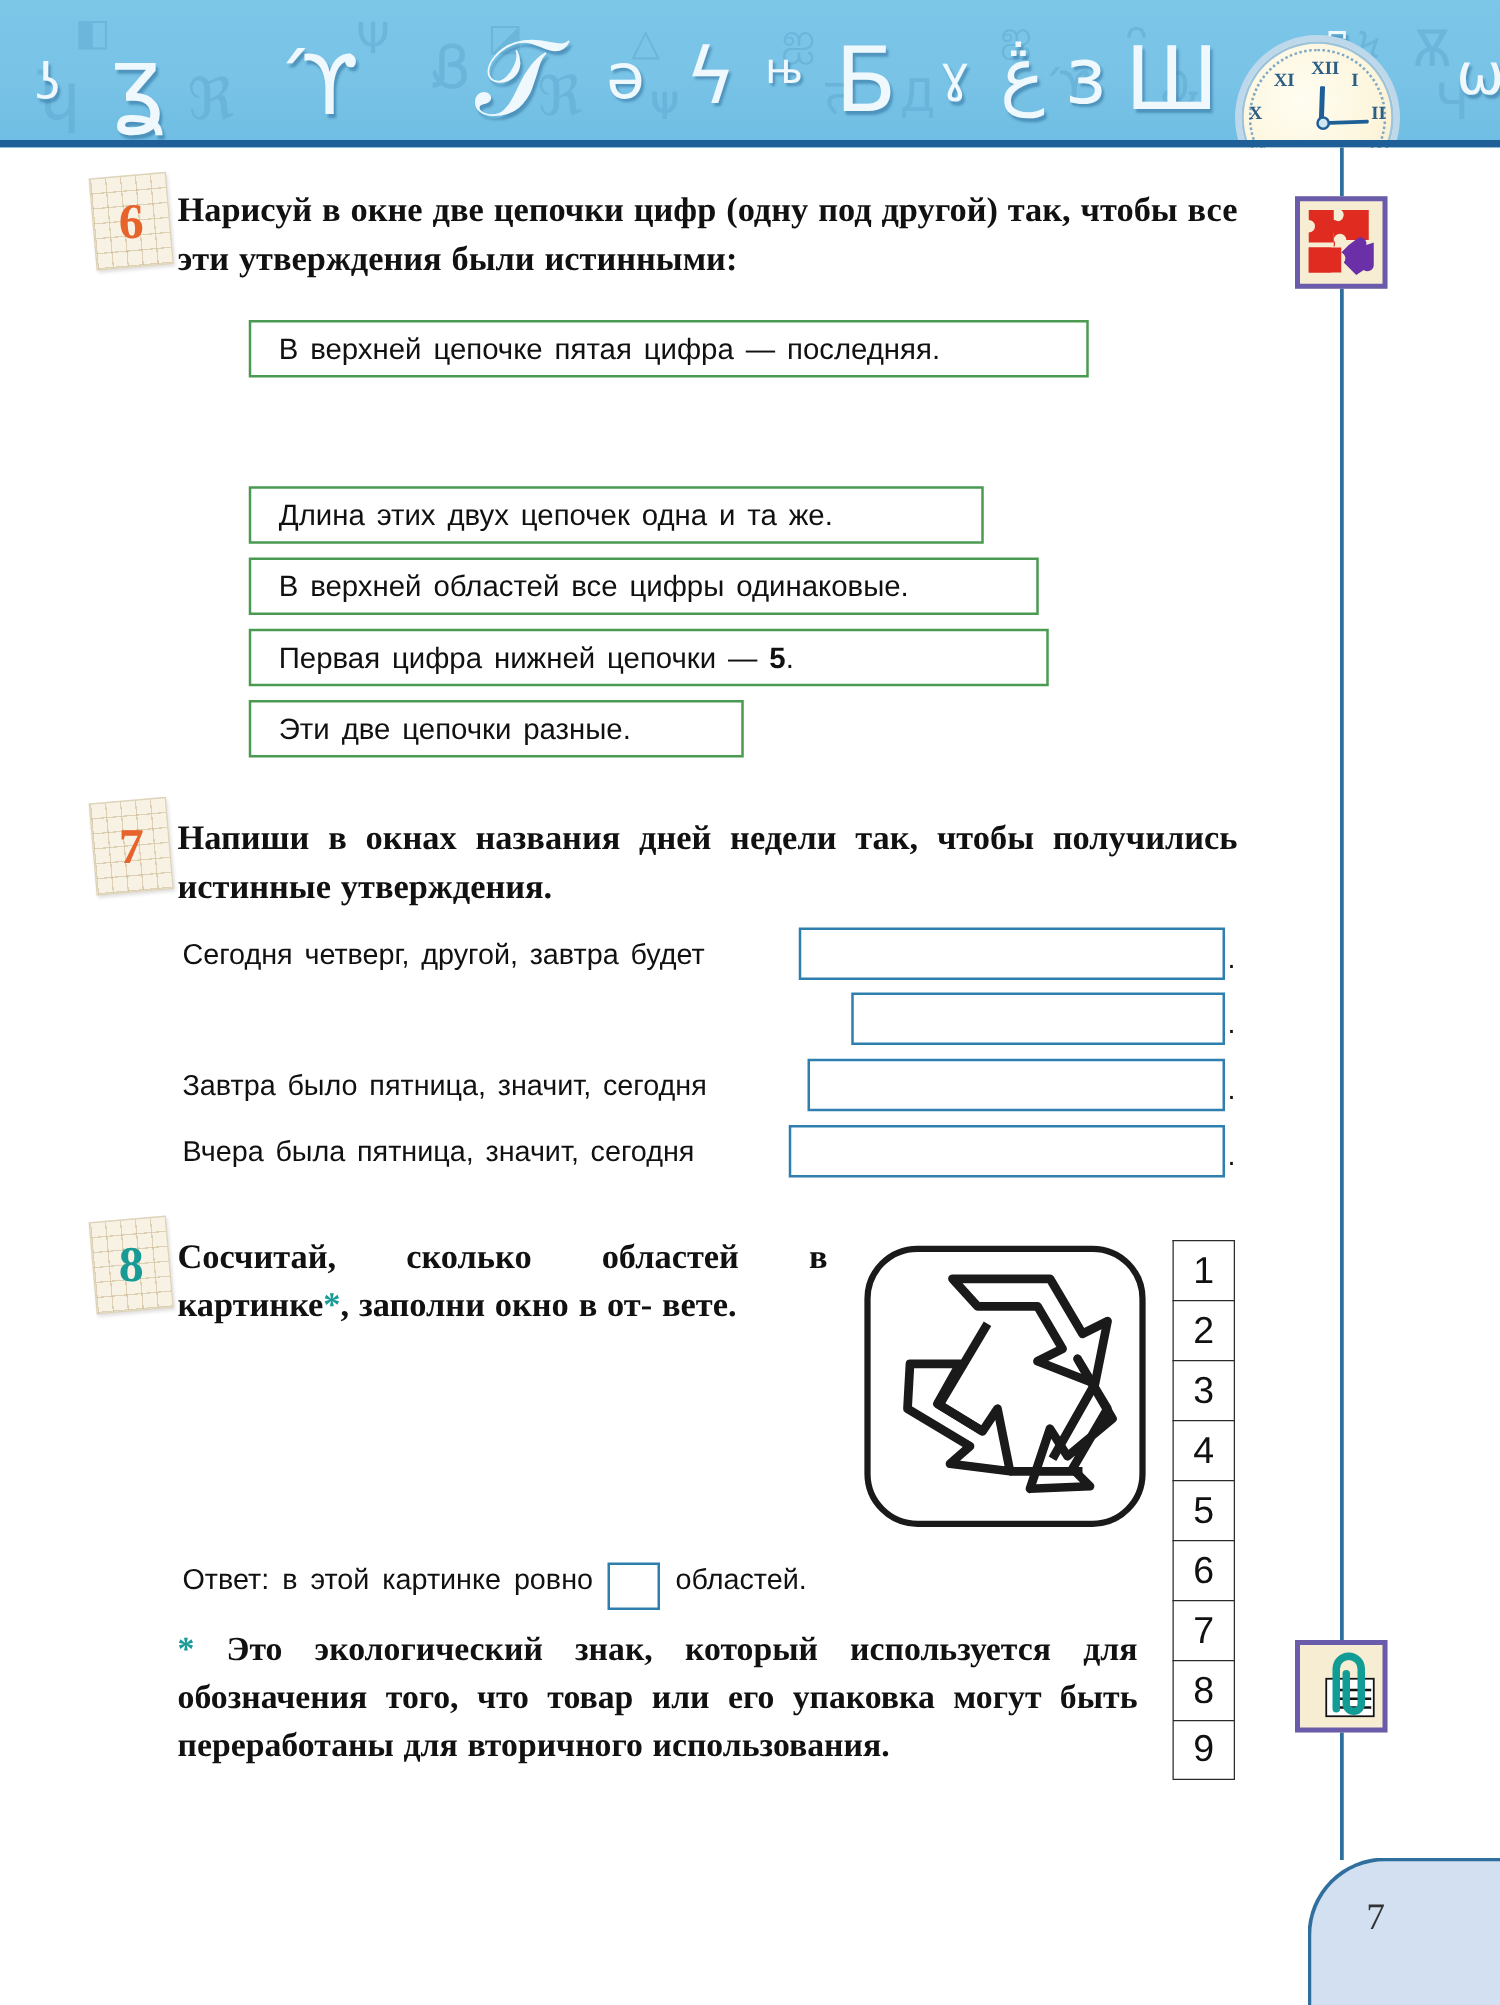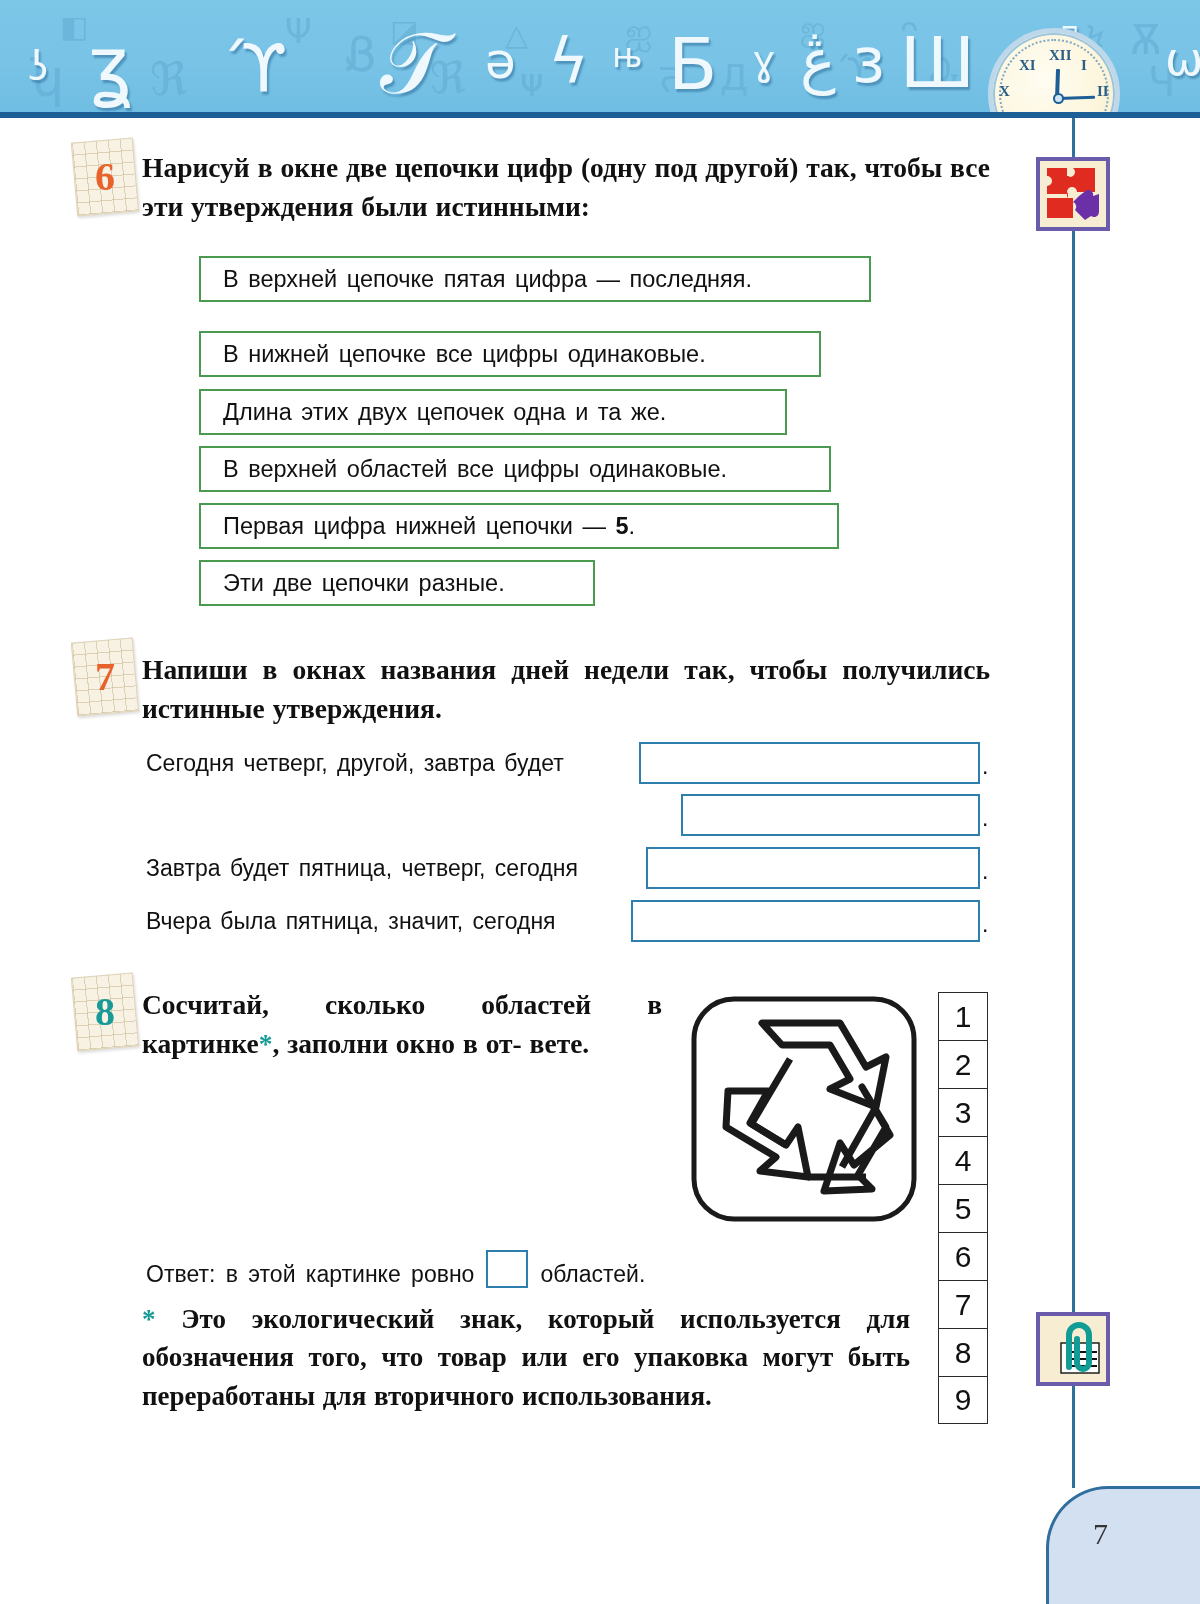--- a/index.html
+++ b/index.html
@@ -154,21 +154,21 @@
     display: flex; align-items: center; justify-content: center;
     background: #fff;
   }
   .numcell:last-child { border-bottom: 1.5px solid #2b2b2b; }
 
   .answer-line {
     position: absolute; left: 146px; top: 1250px;
     font-family: "Liberation Sans", sans-serif;
     font-size: 23px; color: #111; word-spacing: 4px;
     white-space: nowrap;
-    display: flex; align-items: flex-end;
+    display: flex; align-items: flex-start;
   }
   .answer-box {
     display: inline-block; width: 42px; height: 38px;
     border: 2px solid #2f7fae; background: #fff;
     margin: 0 12px;
   }
 
   .footnote {
     position: absolute; left: 142px; top: 1300px; width: 768px;
     font-family: "Liberation Serif", serif;
@@ -259,21 +259,20 @@
   </div>
 
   <div class="page-num">7</div>
 
   <div class="badge badge-orange" style="left:74px; top:140px;">
     <span>6</span>
   </div>
   <div class="task-text" style="position:absolute; left:142px; top:148px; width:848px;">Нарисуй в окне две цепочки цифр (одну под другой) так, чтобы все эти утверждения были истинными:</div>
 
   <div class="stmt" style="left:199px; top:256px; width:672px;">В верхней цепочке пятая цифра — последняя.</div>
-  <div class="stmt" style="left:199px; top:331px; width:622px;">В нижней цепочке все цифры одинаковые.</div>
   <div class="stmt" style="left:199px; top:389px; width:588px;">Длина этих двух цепочек одна и та же.</div>
   <div class="stmt" style="left:199px; top:446px; width:632px;">В верхней областей все цифры одинаковые.</div>
   <div class="stmt" style="left:199px; top:503px; width:640px;">
     <span>Первая цифра нижней цепочки — </span><b>5</b><span>.</span>
   </div>
   <div class="stmt" style="left:199px; top:560px; width:396px;">Эти две цепочки разные.</div>
 
   <div class="badge badge-orange" style="left:74px; top:640px;">
     <span>7</span>
   </div>
@@ -284,21 +283,21 @@
     <div class="t7input" style="left:493px; width:341px;"></div>
     <div class="t7dot" style="left:836px;">.</div>
   </div>
 
   <div class="t7row" style="left:146px; top:792px; width:850px;">
     <div class="t7input" style="left:535px; width:299px;"></div>
     <div class="t7dot" style="left:836px;">.</div>
   </div>
 
   <div class="t7row" style="left:146px; top:845px; width:850px;">
-    <div class="t7label">Завтра будет пятница, четверг, сегодня</div>
+    <div class="t7label">Завтра было пятница, значит, сегодня</div>
     <div class="t7input" style="left:500px; width:334px;"></div>
     <div class="t7dot" style="left:836px;">.</div>
   </div>
 
   <div class="t7row" style="left:146px; top:898px; width:850px;">
     <div class="t7label">Вчера была пятница, значит, сегодня</div>
     <div class="t7input" style="left:485px; width:349px;"></div>
     <div class="t7dot" style="left:836px;">.</div>
   </div>
 

